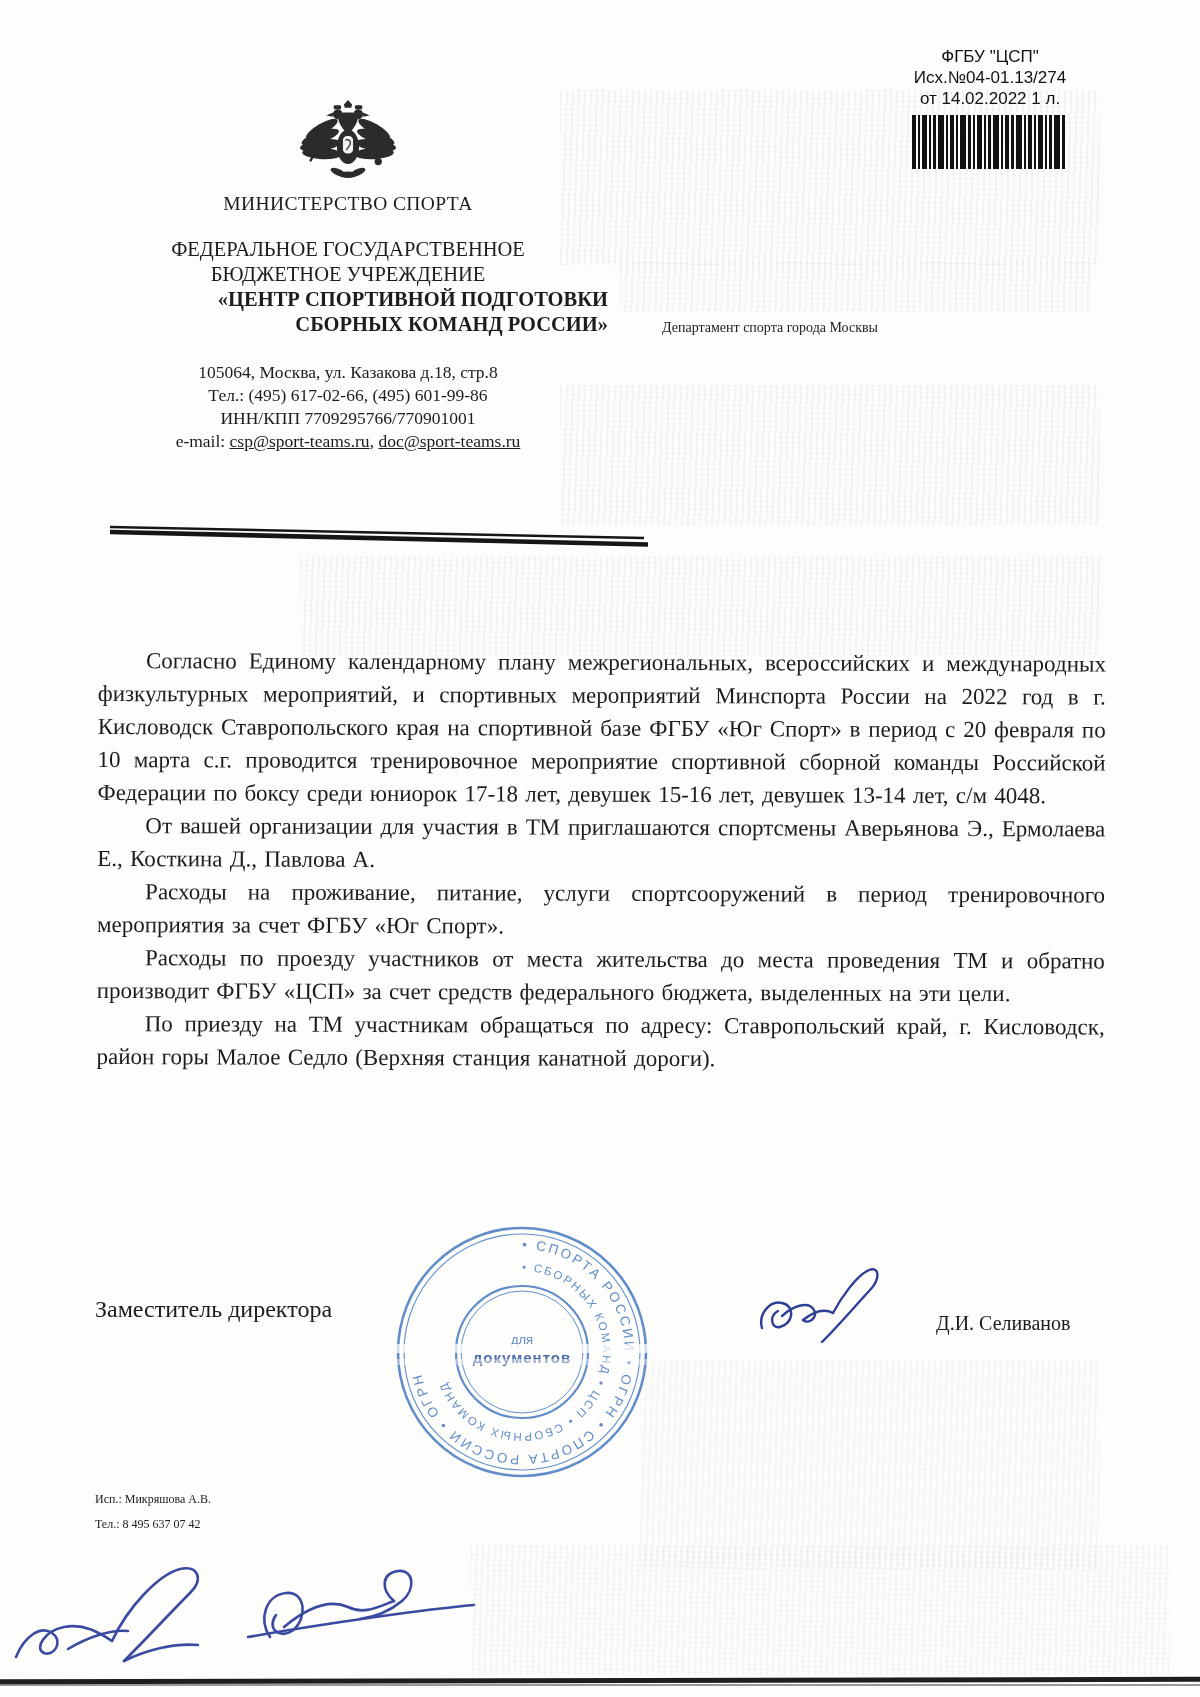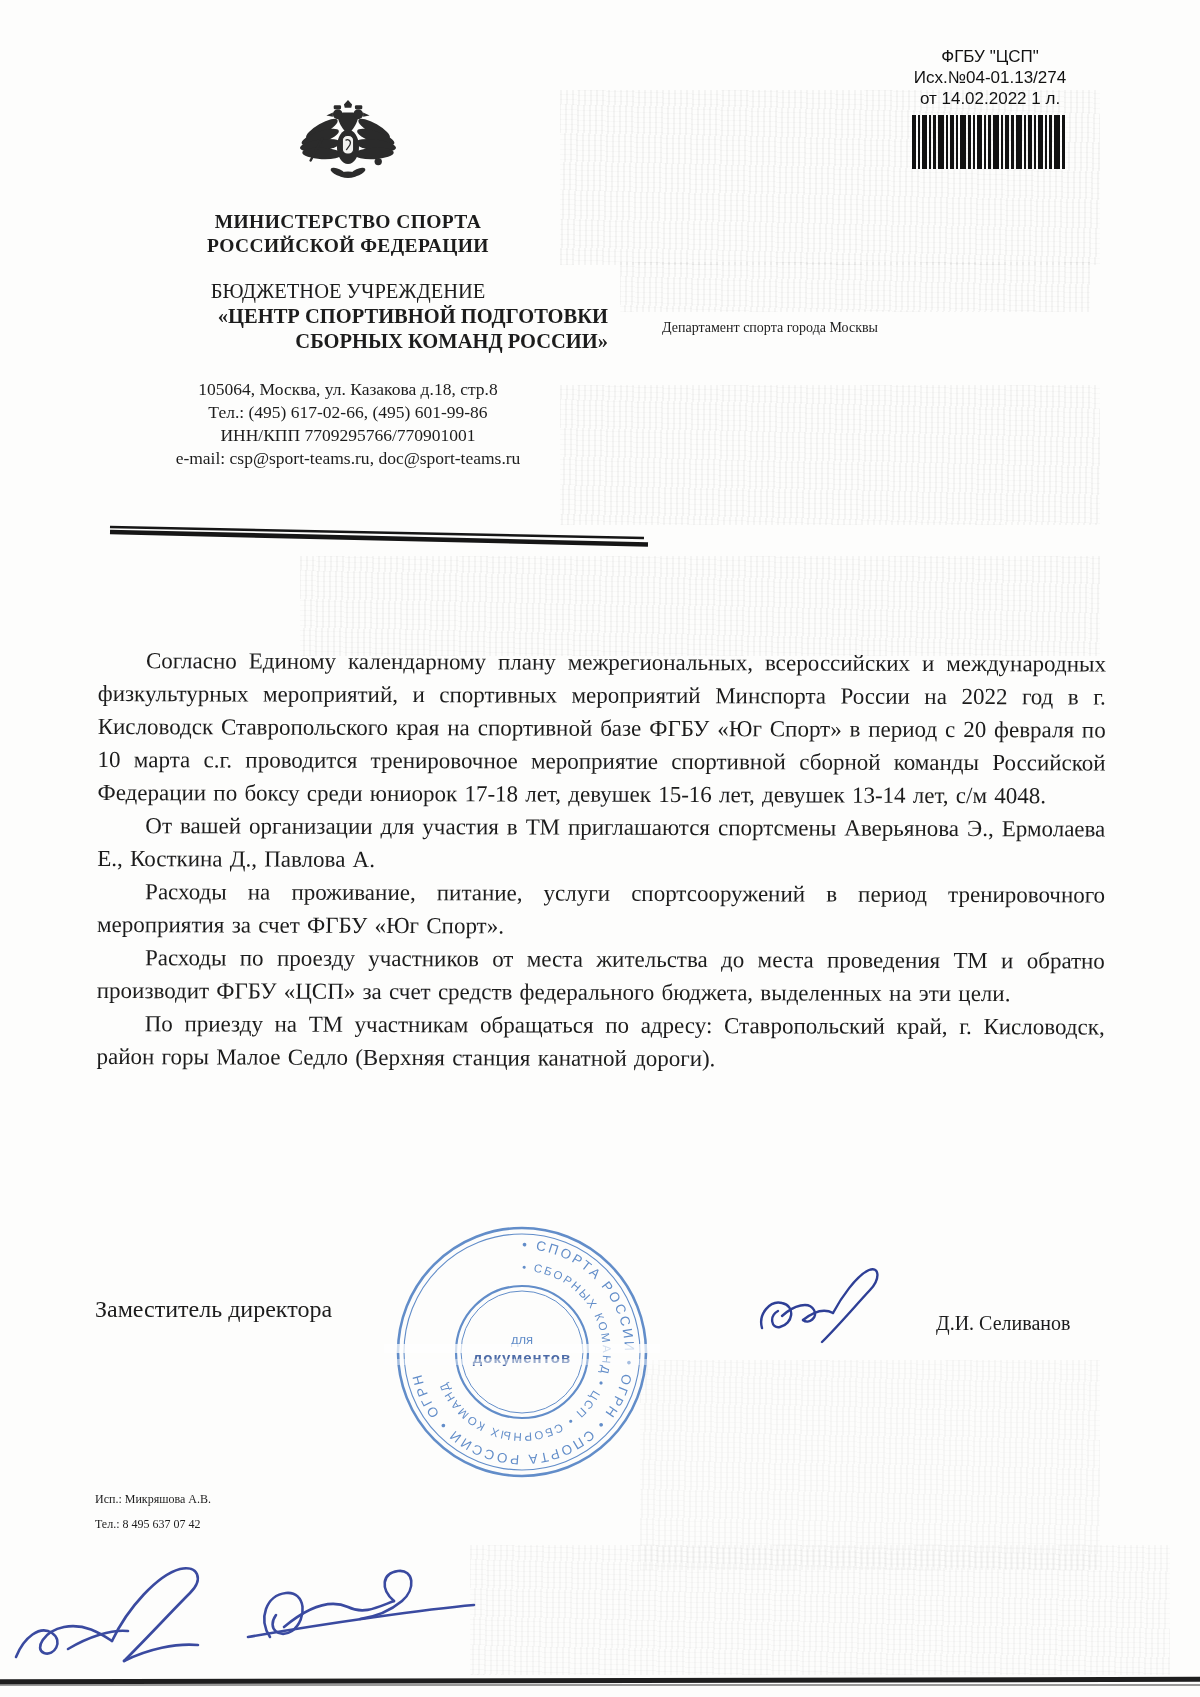--- a/index.html
+++ b/index.html
@@ -16,25 +16,25 @@
   }
   
   .ref-block{
     position:absolute;left:878px;top:46px;width:224px;text-align:center;
     font-family:"Liberation Sans", sans-serif;font-size:17px;line-height:21px;color:#111;
   }
   .ref-block .barcode{margin:6px auto 0;display:block;}
   
   .letterhead{position:absolute;left:88px;top:92px;width:520px;text-align:center;}
   .emblem{display:block;margin:0 auto;}
-  .ministry{margin-top:18px;font-weight:bold;font-size:19.5px;line-height:24px;letter-spacing:.4px;}
+  .ministry{margin-top:0;font-weight:normal;font-size:19.5px;line-height:24px;letter-spacing:.4px;}
   .org{margin-top:21px;font-size:20.5px;line-height:25px;}
   .org .b{font-weight:bold;text-align:right;}
   .addr{margin-top:24px;font-size:17.5px;line-height:23px;text-align:center;}
-  .addr .u{}
+  .addr .u{text-decoration:underline;}
   
   .recipient{position:absolute;left:662px;top:314px;width:430px;font-size:14px;line-height:27px;}
   
   .divider{position:absolute;left:108px;top:523px;width:545px;height:28px;}
   
   .body-text{
     position:absolute;left:98px;top:644px;width:1008px;
     font-size:23px;line-height:33px;text-align:justify;word-spacing:1.5px;
     transform:rotate(.2deg);transform-origin:left top;
   }
@@ -135,24 +135,24 @@
         <rect x="20" y="44" width="3" height="34" rx="1.5" transform="rotate(28 21.5 61)"></rect>
         <circle cx="97" cy="76" r="4.5"></circle>
       </g>
 
       <rect x="53" y="44" width="14" height="23" rx="6" fill="#f2f2f0" stroke="#2b2b2b" stroke-width="1.6"></rect>
       <path d="M57,50 C60,48 63,50 63,53 C63,57 59,59 58,62" fill="none" stroke="#2b2b2b" stroke-width="1.6"></path>
     </svg>
 
     <div class="ministry">
       <div>МИНИСТЕРСТВО СПОРТА</div>
-      <div>РОССИЙСКОЙ ФЕДЕРАЦИИ</div>
     </div>
 
     <div class="org">
+      <div>ФЕДЕРАЛЬНОЕ ГОСУДАРСТВЕННОЕ</div>
       <div>БЮДЖЕТНОЕ УЧРЕЖДЕНИЕ</div>
       <div class="b">«ЦЕНТР СПОРТИВНОЙ ПОДГОТОВКИ</div>
       <div class="b">СБОРНЫХ КОМАНД РОССИИ»</div>
     </div>
 
     <div class="addr">
       <div>105064, Москва, ул. Казакова д.18, стр.8</div>
       <div>Тел.: (495) 617-02-66, (495) 601-99-86</div>
       <div>ИНН/КПП 7709295766/770901001</div>
       <div><span>e-mail: </span><span class="u">csp@sport-teams.ru</span><span>, </span><span class="u">doc@sport-teams.ru</span></div>

